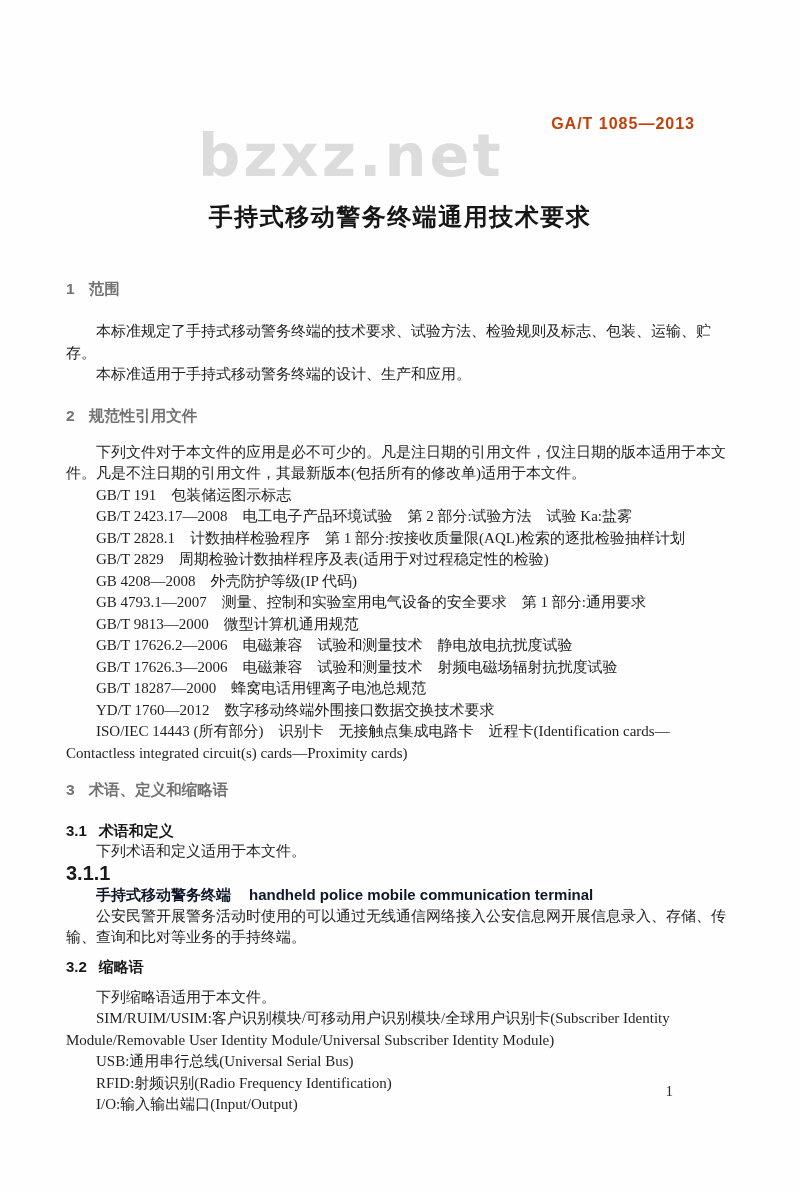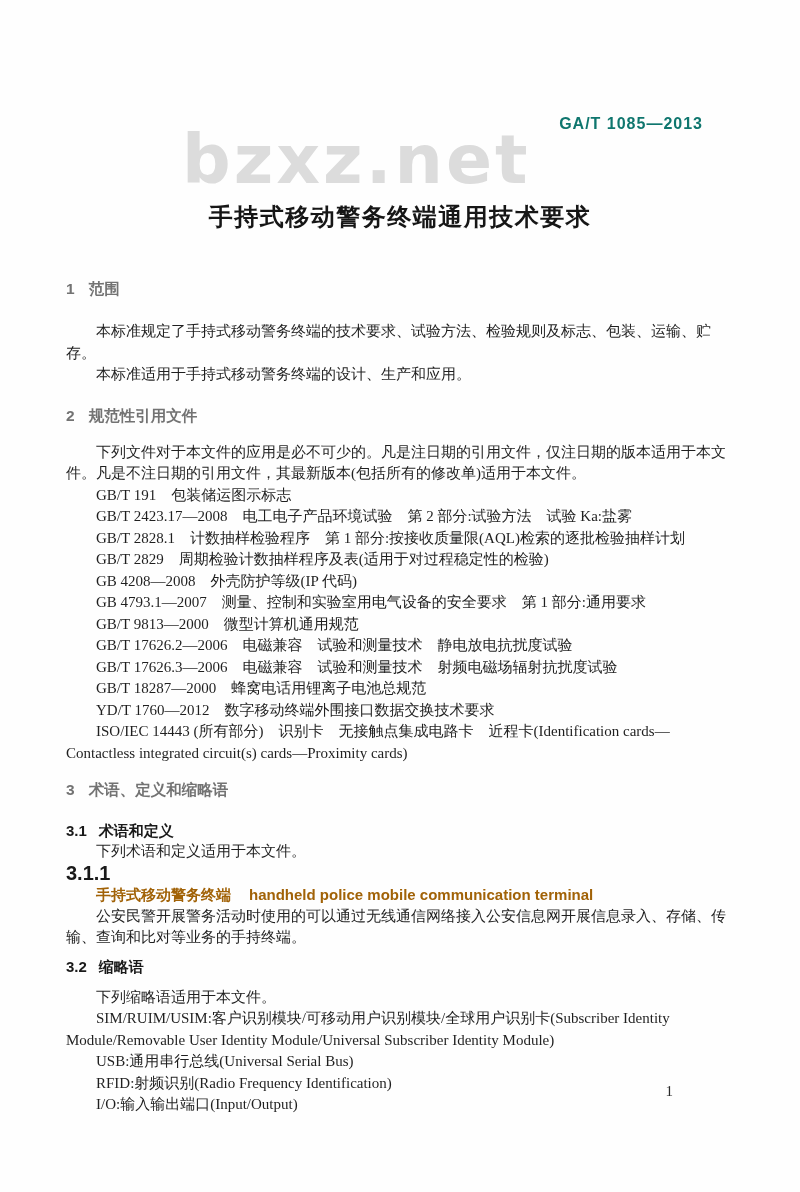--- a/index.html
+++ b/index.html
@@ -2,28 +2,28 @@
 <html><head>
 <meta charset="utf-8">
 <style>
   html,body { margin:0; padding:0; background:#ffffff; }
   .page {
     position:relative; width:800px; height:1192px; background:#fefefe;
     overflow:hidden; color:#1f1f1f;
     font-family:"Liberation Serif","DejaVu Serif",serif; font-size:15px;
   }
   .doc-number {
-    position:absolute; top:115px; right:97px; z-index:3;
+    position:absolute; top:115px; right:105px; z-index:3;
     font-family:"Liberation Sans","DejaVu Sans",sans-serif;
-    font-weight:bold; font-size:16px; letter-spacing:1px; color:#0f766e;
+    font-weight:bold; font-size:16px; letter-spacing:1px; color:#c2410c;
   }
   .watermark {
-    position:absolute; top:126px; left:182px; z-index:1;
+    position:absolute; top:126px; left:198px; z-index:1;
     font-family:"DejaVu Sans","Liberation Sans",sans-serif;
-    font-weight:bold; font-size:68px; line-height:1; letter-spacing:3px;
+    font-weight:bold; font-size:59px; line-height:1; letter-spacing:3px;
     color:#dcdcdc; user-select:none;
   }
   .content { position:relative; z-index:2; padding:0 66px; }
   .doc-title {
     margin:14px; padding-top:188px; text-align:center;
     font-family:"Liberation Sans","DejaVu Sans",sans-serif;
     font-weight:bold; font-size:24px; letter-spacing:1.5px; line-height:30px; color:#161616;
   }
   .sec-heading {
     margin:0; font-family:"Liberation Sans","DejaVu Sans",sans-serif;
@@ -48,21 +48,21 @@
   ul.plain-list { margin:0; padding:0; list-style:none; }
   ul.plain-list li { line-height:21.5px; text-indent:2em; }
   .term-entry { margin:0; }
   .term-num {
     line-height:21.5px; font-family:"Liberation Sans","DejaVu Sans",sans-serif;
     font-weight:bold; font-size:20px; color:#1a1a1a;
   }
   .term-line {
     line-height:21.5px; text-indent:2em;
     font-family:"Liberation Sans","DejaVu Sans",sans-serif;
-    font-weight:bold; font-size:15px; color:#a16207;
+    font-weight:bold; font-size:15px; color:#0f172a;
   }
   .term-zh { margin-right:18px; }
   .page-number {
     position:absolute; top:1083px; right:127px; z-index:2;
     font-size:15px; color:#2a2a2a;
   }
 </style>
 </head>
 <body>
 

